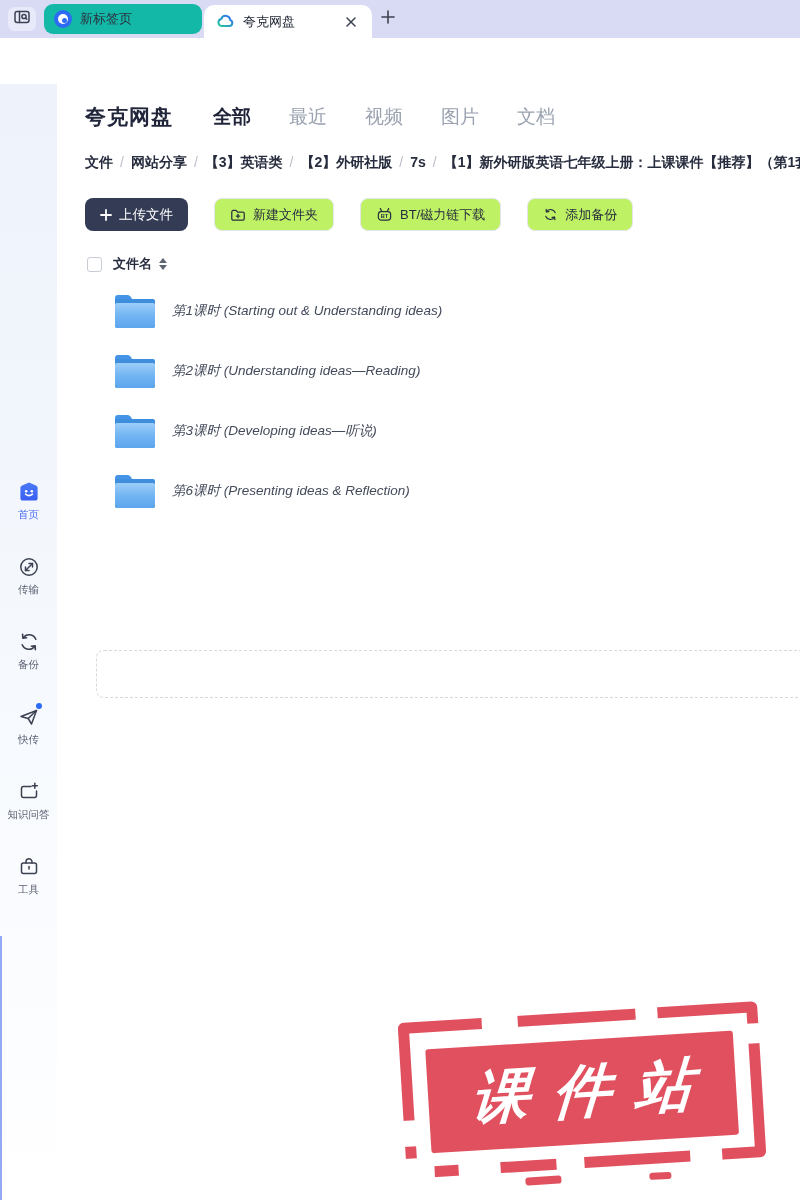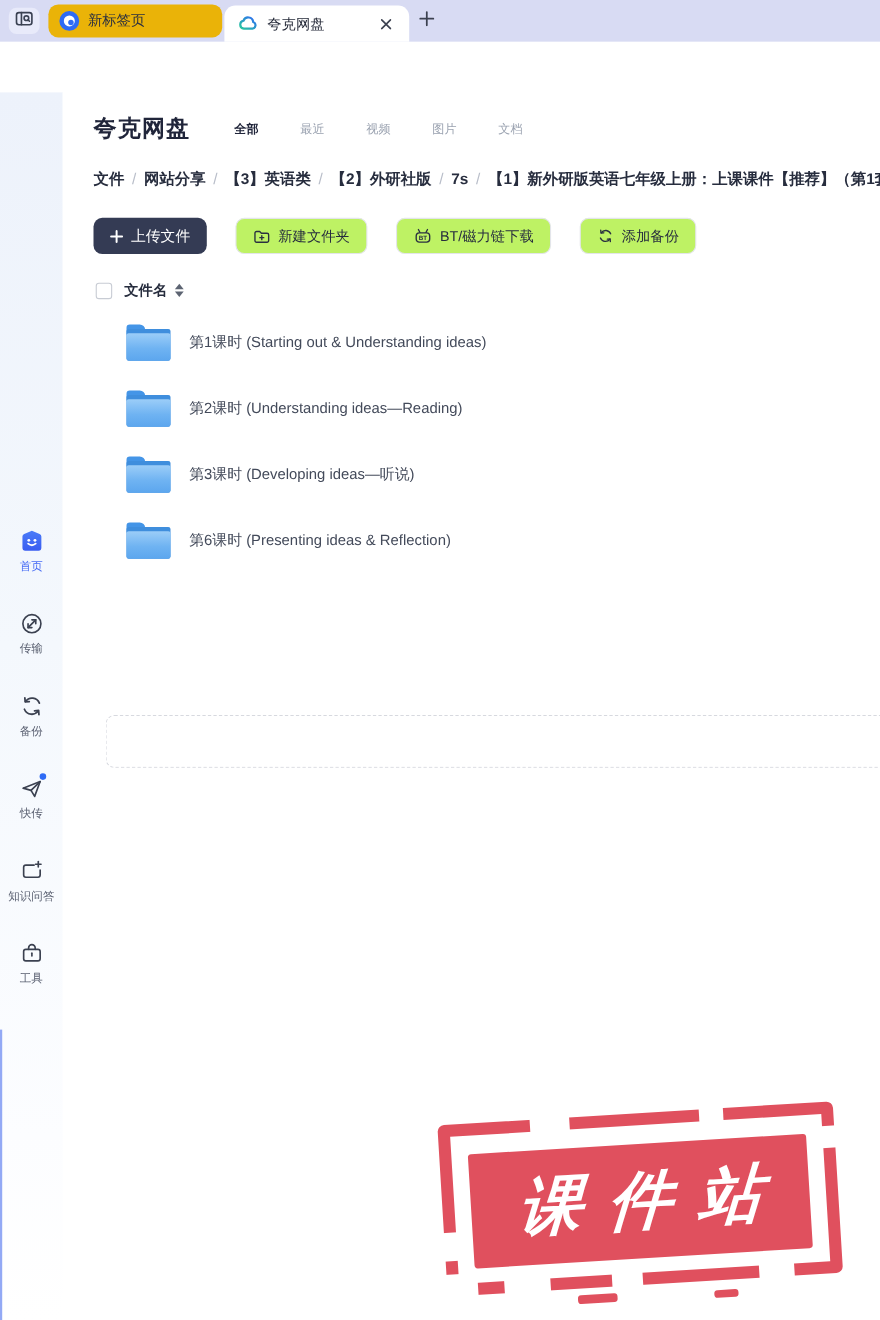--- a/index.html
+++ b/index.html
@@ -3,21 +3,21 @@
 <meta charset="utf-8">
 <style>
   * { margin:0; padding:0; box-sizing:border-box; }
   html,body { width:800px; height:1200px; overflow:hidden; }
   body { font-family:"Liberation Sans", sans-serif; background:#fff; position:relative; }
   #page { position:absolute; inset:0; width:800px; height:1200px; overflow:hidden; background:#fff; }
 
   
   .tabbar { position:absolute; top:0; left:0; width:800px; height:38px; background:#d8dbf3; }
   .win-btn { position:absolute; left:8px; top:7px; width:28px; height:24px; border-radius:7px; background:#e8eafa; display:flex; align-items:center; justify-content:center; }
-  .tab-inactive { position:absolute; left:44px; top:4px; width:158px; height:30px; border-radius:9px; background:#eab308; display:flex; align-items:center; padding:0 10px; gap:8px; }
+  .tab-inactive { position:absolute; left:44px; top:4px; width:158px; height:30px; border-radius:9px; background:#14b8a6; display:flex; align-items:center; padding:0 10px; gap:8px; }
   .tab-inactive .tlabel { font-size:13px; color:#2b3040; }
   .tab-active { position:absolute; left:204px; top:5px; width:168px; height:33px; background:#ffffff; border-radius:10px 10px 0 0; display:flex; align-items:center; padding:0 12px; gap:8px; }
   .tab-active .tlabel { font-size:13px; color:#1f2433; flex:1; }
   .tab-close { width:18px; height:18px; display:flex; align-items:center; justify-content:center; border-radius:4px; }
   .newtab-btn { position:absolute; left:378px; top:9px; width:20px; height:20px; display:flex; align-items:center; justify-content:center; }
 
   
   .qb-logo { width:18px; height:18px; border-radius:50%; background:#2e6bf5; position:relative; flex:0 0 auto; }
   .qb-logo::before { content:""; position:absolute; left:4px; top:4px; width:10px; height:10px; border-radius:50%; background:#fff; }
   .qb-logo::after { content:""; position:absolute; left:7.5px; top:7.5px; width:5px; height:5px; border-radius:50%; background:#2e6bf5; }
@@ -36,41 +36,41 @@
   .side-item.active .slabel { color:#4a6ef5; }
   .side-ico { width:24px; height:24px; position:relative; display:flex; align-items:center; justify-content:center; }
   .badge-dot { position:absolute; right:-1px; top:-2px; width:6px; height:6px; border-radius:50%; background:#2e6bf5; }
   .blue-line { position:absolute; left:0; top:936px; width:2px; height:264px; background:#93a9f5; }
 
   
   .main { position:absolute; left:57px; top:84px; right:0; bottom:0; background:#fff; }
   .brandrow { position:absolute; top:19px; left:28px; display:flex; align-items:center; }
   .brand { font-size:21px; font-weight:800; color:#20253a; letter-spacing:1px; margin-right:40px; }
   .cat-tabs { display:flex; gap:38px; align-items:center; }
-  .cat-tab { font-size:11px; color:#9aa2b0; cursor:pointer; }
+  .cat-tab { font-size:19px; color:#9aa2b0; cursor:pointer; }
   .cat-tab.active { color:#20253a; font-weight:700; }
 
   .breadcrumb { position:absolute; top:70px; left:28px; right:0; white-space:nowrap; overflow:hidden; font-size:14px; font-weight:600; color:#272d3e; }
   .crumb { cursor:pointer; }
   .crumb-sep { color:#b9bec9; margin:0 7px; font-weight:400; }
 
   .actions { position:absolute; top:114px; left:28px; display:flex; gap:26px; }
   .btn { height:33px; border-radius:8px; display:flex; align-items:center; gap:7px; padding:0 15px; font-size:13px; cursor:pointer; white-space:nowrap; }
   .btn-primary { background:#343b54; color:#fff; font-size:13.5px; }
   .btn-sec { background:#bef264; border:1px solid #e3e5ea; color:#272d3e; }
 
   .table-head { position:absolute; top:171px; left:30px; display:flex; align-items:center; }
   .checkbox { width:15px; height:15px; border:1.5px solid #c8ccd4; border-radius:3px; background:#fff; cursor:pointer; }
   .colname { font-size:13px; font-weight:600; color:#272d3e; margin-left:11px; }
   .sortbox { display:flex; flex-direction:column; gap:2px; margin-left:7px; cursor:pointer; }
   .tri-up { width:0; height:0; border-left:4px solid transparent; border-right:4px solid transparent; border-bottom:5px solid #5d6472; }
   .tri-dn { width:0; height:0; border-left:4px solid transparent; border-right:4px solid transparent; border-top:5px solid #5d6472; }
 
   .rows { position:absolute; top:197px; left:0; right:0; }
-  .frow { height:60px; display:flex; align-items:center; cursor:pointer; }
+  .frow { height:60px; display:flex; align-items:center; cursor:pointer;font-style:italic; }
   .folder { position:relative; width:40px; height:33px; margin-left:58px; flex:0 0 auto; }
   .f-tab { position:absolute; top:0; left:0; width:17px; height:9px; background:#4495e7; border-radius:3px 5px 0 0; }
   .f-back { position:absolute; top:4px; left:0; width:40px; height:29px; background:#3f8edd; border-radius:2px; }
   .f-front { position:absolute; top:8px; left:0; width:40px; height:25px; background:linear-gradient(180deg,#9bcdf8 0%, #6fb3f2 55%, #5ca6ee 100%); border-radius:2px 2px 3px 3px; }
   .fname { margin-left:17px; font-size:13.5px; color:#434a5a; }
 
   .dropzone { position:absolute; top:566px; left:39px; right:-8px; height:48px; border:1px dashed #d7d9df; border-radius:8px; }
 
   
   .stamp { position:absolute; left:402px; top:1012px; width:360px; height:156px; transform:rotate(-3.5deg); }

